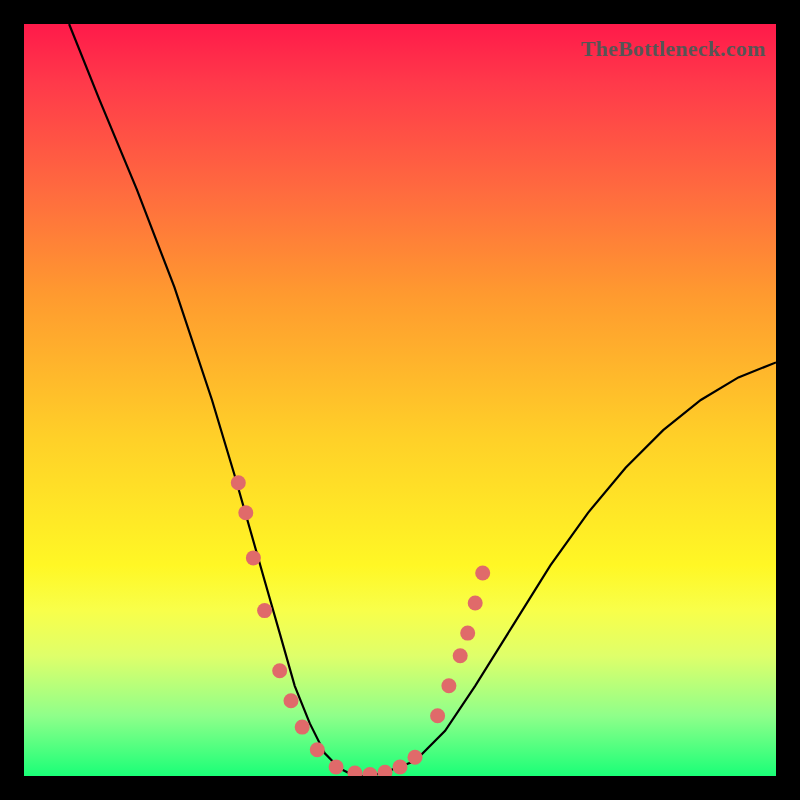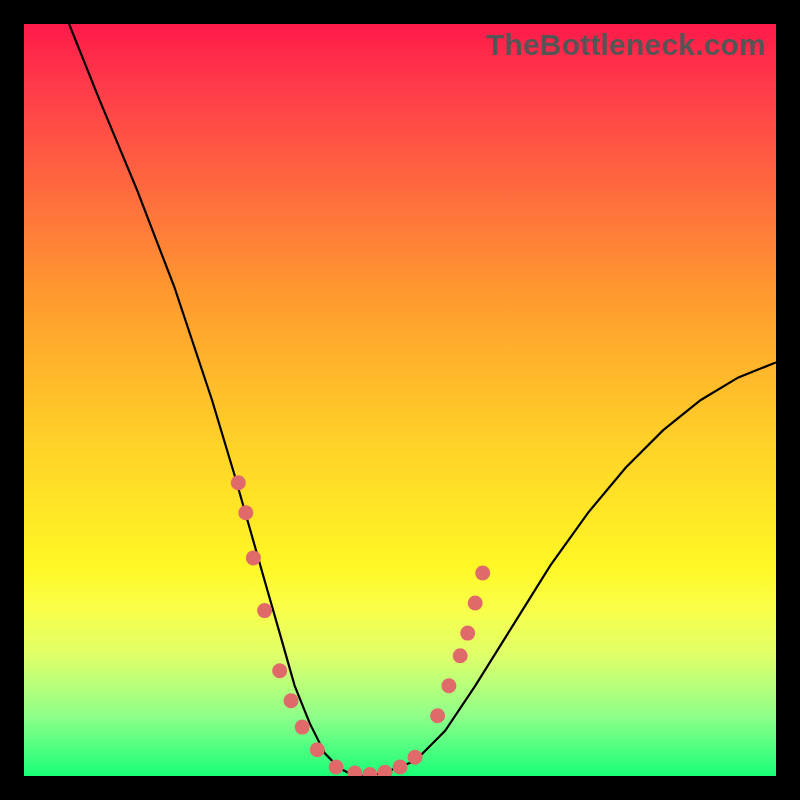--- a/index.html
+++ b/index.html
@@ -26,24 +26,24 @@
       #fff725 72%,
       #f8ff4a 78%,
       #dfff6a 84%,
       #8fff8a 92%,
       #1aff77 100%
     );
     box-sizing: border-box;
   }
   .watermark {
     position: absolute;
-    top: 4px;
+    top: 12px;
     right: 10px;
-    font-family: Liberation Sans, sans-serif;
-    font-size: 30px;
+    font-family: Liberation Serif, serif;
+    font-size: 22px;
     font-weight: 600;
     color: #555;
     letter-spacing: 0.2px;
     user-select: none;
   }
   svg.plot {
     position: absolute;
     left: 0;
     top: 0;
     width: 752px;

